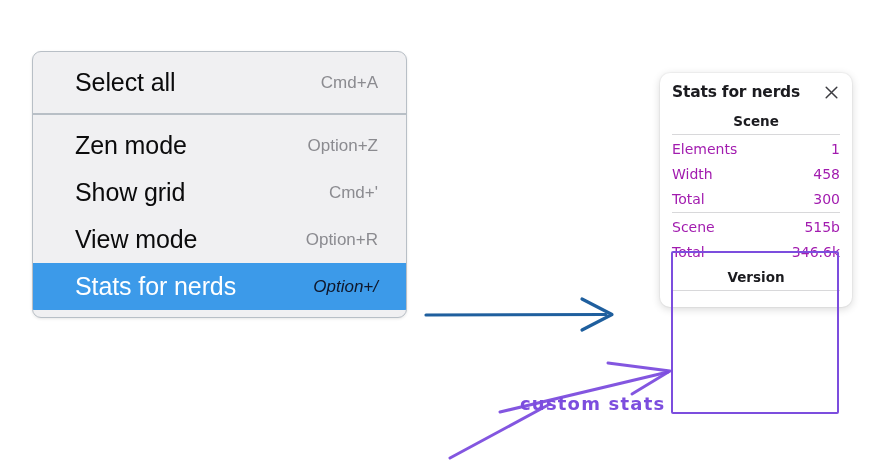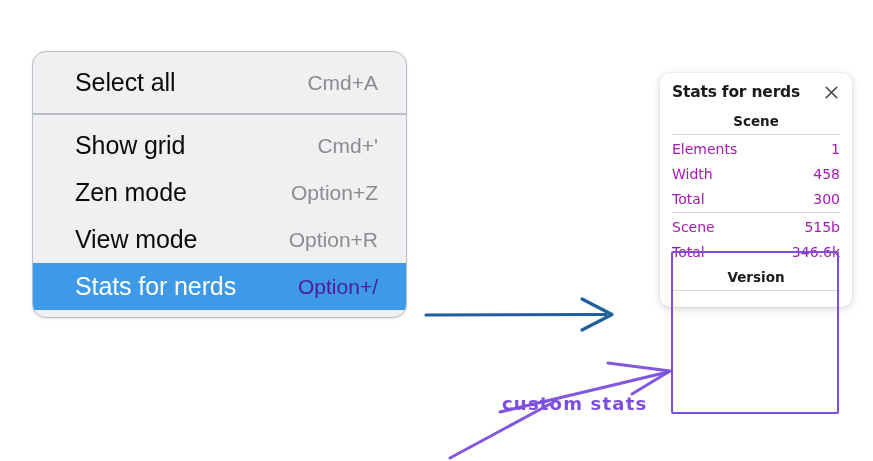--- a/index.html
+++ b/index.html
@@ -17,21 +17,21 @@
   }
 
   
   #context-menu {
     position: absolute;
     left: 32px;
     top: 51px;
     width: 375px;
     background: #f0f0f2;
     border: 1px solid #b8bfc6;
-    border-radius: 14px;
+    border-radius: 9px;
     box-shadow: 0 1px 3px rgba(0,0,0,0.10);
     box-sizing: border-box;
     overflow: hidden;
   }
   .menu-group { padding: 7px 0; }
   .menu-group + .menu-group { border-top: 2px solid #b8bfc6; }
   .menu-item {
     display: flex;
     align-items: center;
     justify-content: space-between;
@@ -40,29 +40,29 @@
     box-sizing: border-box;
     cursor: default;
   }
   .menu-item .label {
     font-size: 25px;
     color: #0b0b0c;
     letter-spacing: -0.1px;
     white-space: nowrap;
   }
   .menu-item .shortcut {
-    font-size: 21px;
+    font-size: 17px;
     color: #8b8b90;
     white-space: nowrap;
   }
   .menu-item.selected {
     background: #3c9ae9;
   }
   .menu-item.selected .label { color: #ffffff; }
-  .menu-item.selected .shortcut { color: #4c1d95; }
+  .menu-item.selected .shortcut { color: #0f172a; font-style: italic; }
 
   
   #flow-arrow {
     position: absolute;
     left: 424px;
     top: 295px;
     width: 200px;
     height: 40px;
   }
 
@@ -142,21 +142,21 @@
 
   
   #annotation-layer {
     position: absolute;
     left: 0; top: 0;
     width: 873px; height: 461px;
     pointer-events: none;
   }
   #annotation-text {
     position: absolute;
-    left: 502px;
+    left: 520px;
     top: 393px;
     font-family: "DejaVu Sans", sans-serif;
     font-size: 18px;
     font-weight: bold;
     color: #7c4dde;
     letter-spacing: 1.2px;
     white-space: nowrap;
   }
 </style>
 </head>
@@ -166,26 +166,26 @@
 
   <div class="menu-group">
     <div class="menu-item">
       <span class="label">Select all</span>
       <span class="shortcut">Cmd+A</span>
     </div>
   </div>
 
   <div class="menu-group">
     <div class="menu-item">
+      <span class="label">Zen mode</span>
+      <span class="shortcut">Option+Z</span>
+    </div>
+    <div class="menu-item">
       <span class="label">Show grid</span>
       <span class="shortcut">Cmd+'</span>
-    </div>
-    <div class="menu-item">
-      <span class="label">Zen mode</span>
-      <span class="shortcut">Option+Z</span>
     </div>
     <div class="menu-item">
       <span class="label">View mode</span>
       <span class="shortcut">Option+R</span>
     </div>
     <div class="menu-item selected">
       <span class="label">Stats for nerds</span>
       <span class="shortcut">Option+/</span>
     </div>
   </div>

